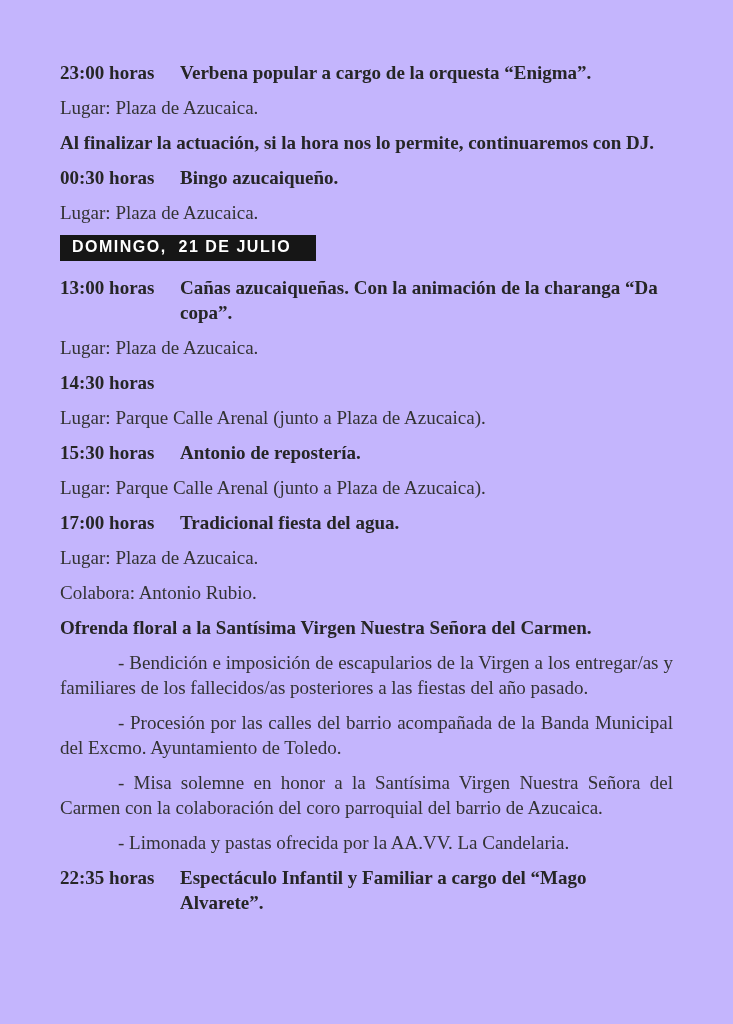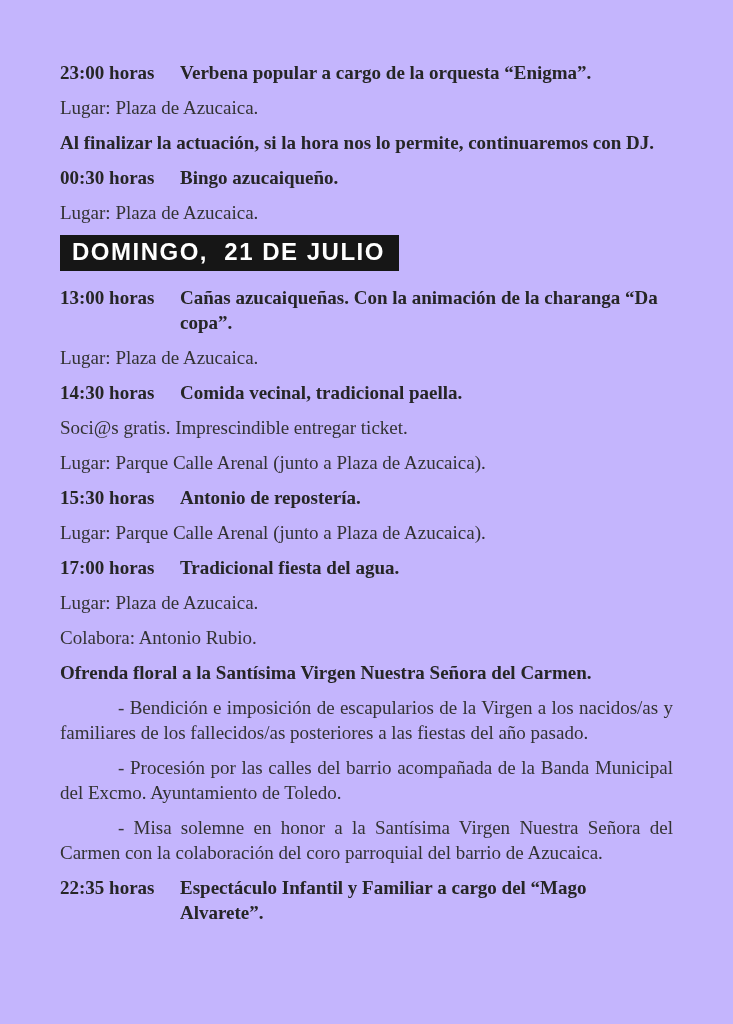--- a/index.html
+++ b/index.html
@@ -46,23 +46,23 @@
   }
   .banner-wrap {
     margin: 4px 0 14px 0;
   }
   .banner {
     display: inline-block;
     background: #161616;
     color: #ffffff;
     font-family: "Liberation Sans", "DejaVu Sans", sans-serif;
     font-weight: bold;
-    font-size: 24px;
+    font-size: 16px;
     letter-spacing: 1.5px;
-    padding: 3px 14px 5px 12px;
+    padding: 3px 25px 5px 12px;
     white-space: pre-wrap;
   }
   .para {
     text-align: justify;
     text-indent: 58px;
     color: #333333;
   }
 </style>
 </head>
 <body>
@@ -91,24 +91,22 @@
 
   <div class="row event">
     <span class="time">13:00 horas</span>
     <span class="desc">Cañas azucaiqueñas. Con la animación de la charanga “Da copa”.</span>
   </div>
 
   <div class="row note">Lugar: Plaza de Azucaica.</div>
 
   <div class="row event">
     <span class="time">14:30 horas</span>
-    <span class="desc">Comida vecinal, tradicional paella.</span>
   </div>
 
-  <div class="row note">Soci@s gratis. Imprescindible entregar ticket.</div>
 
   <div class="row note">Lugar: Parque Calle Arenal (junto a Plaza de Azucaica).</div>
 
 
   <div class="row event">
     <span class="time">15:30 horas</span>
     <span class="desc">Antonio de repostería.</span>
   </div>
 
   <div class="row note">Lugar: Parque Calle Arenal (junto a Plaza de Azucaica).</div>
@@ -119,26 +117,27 @@
   </div>
 
   <div class="row note">Lugar: Plaza de Azucaica.</div>
 
   <div class="row note">Colabora: Antonio Rubio.</div>
 
   <div class="row event">
     <span class="desc">Ofrenda floral a la Santísima Virgen Nuestra Señora del Carmen.</span>
   </div>
 
-  <div class="row para">- Bendición e imposición de escapularios de la Virgen a los nacidos/as y familiares de los fallecidos/as posteriores a las fiestas del año pasado.</div>
+  <div class="row para">- Bendición e imposición de escapularios de la Virgen a los entregar/as y familiares de los fallecidos/as posteriores a las fiestas del año pasado.</div>
 
   <div class="row para">- Procesión por las calles del barrio acompañada de la Banda Municipal del Excmo. Ayuntamiento de Toledo.</div>
 
   <div class="row para">- Misa solemne en honor a la Santísima Virgen Nuestra Señora del Carmen con la colaboración del coro parroquial del barrio de Azucaica.</div>
 
+  <div class="row para">- Limonada y pastas ofrecida por la AA.VV. La Candelaria.</div>
 
   <div class="row event">
     <span class="time">22:35 horas</span>
     <span class="desc">Espectáculo Infantil y Familiar a cargo del “Mago Alvarete”.</span>
   </div>
 
 </div>
 
 </div>
 

